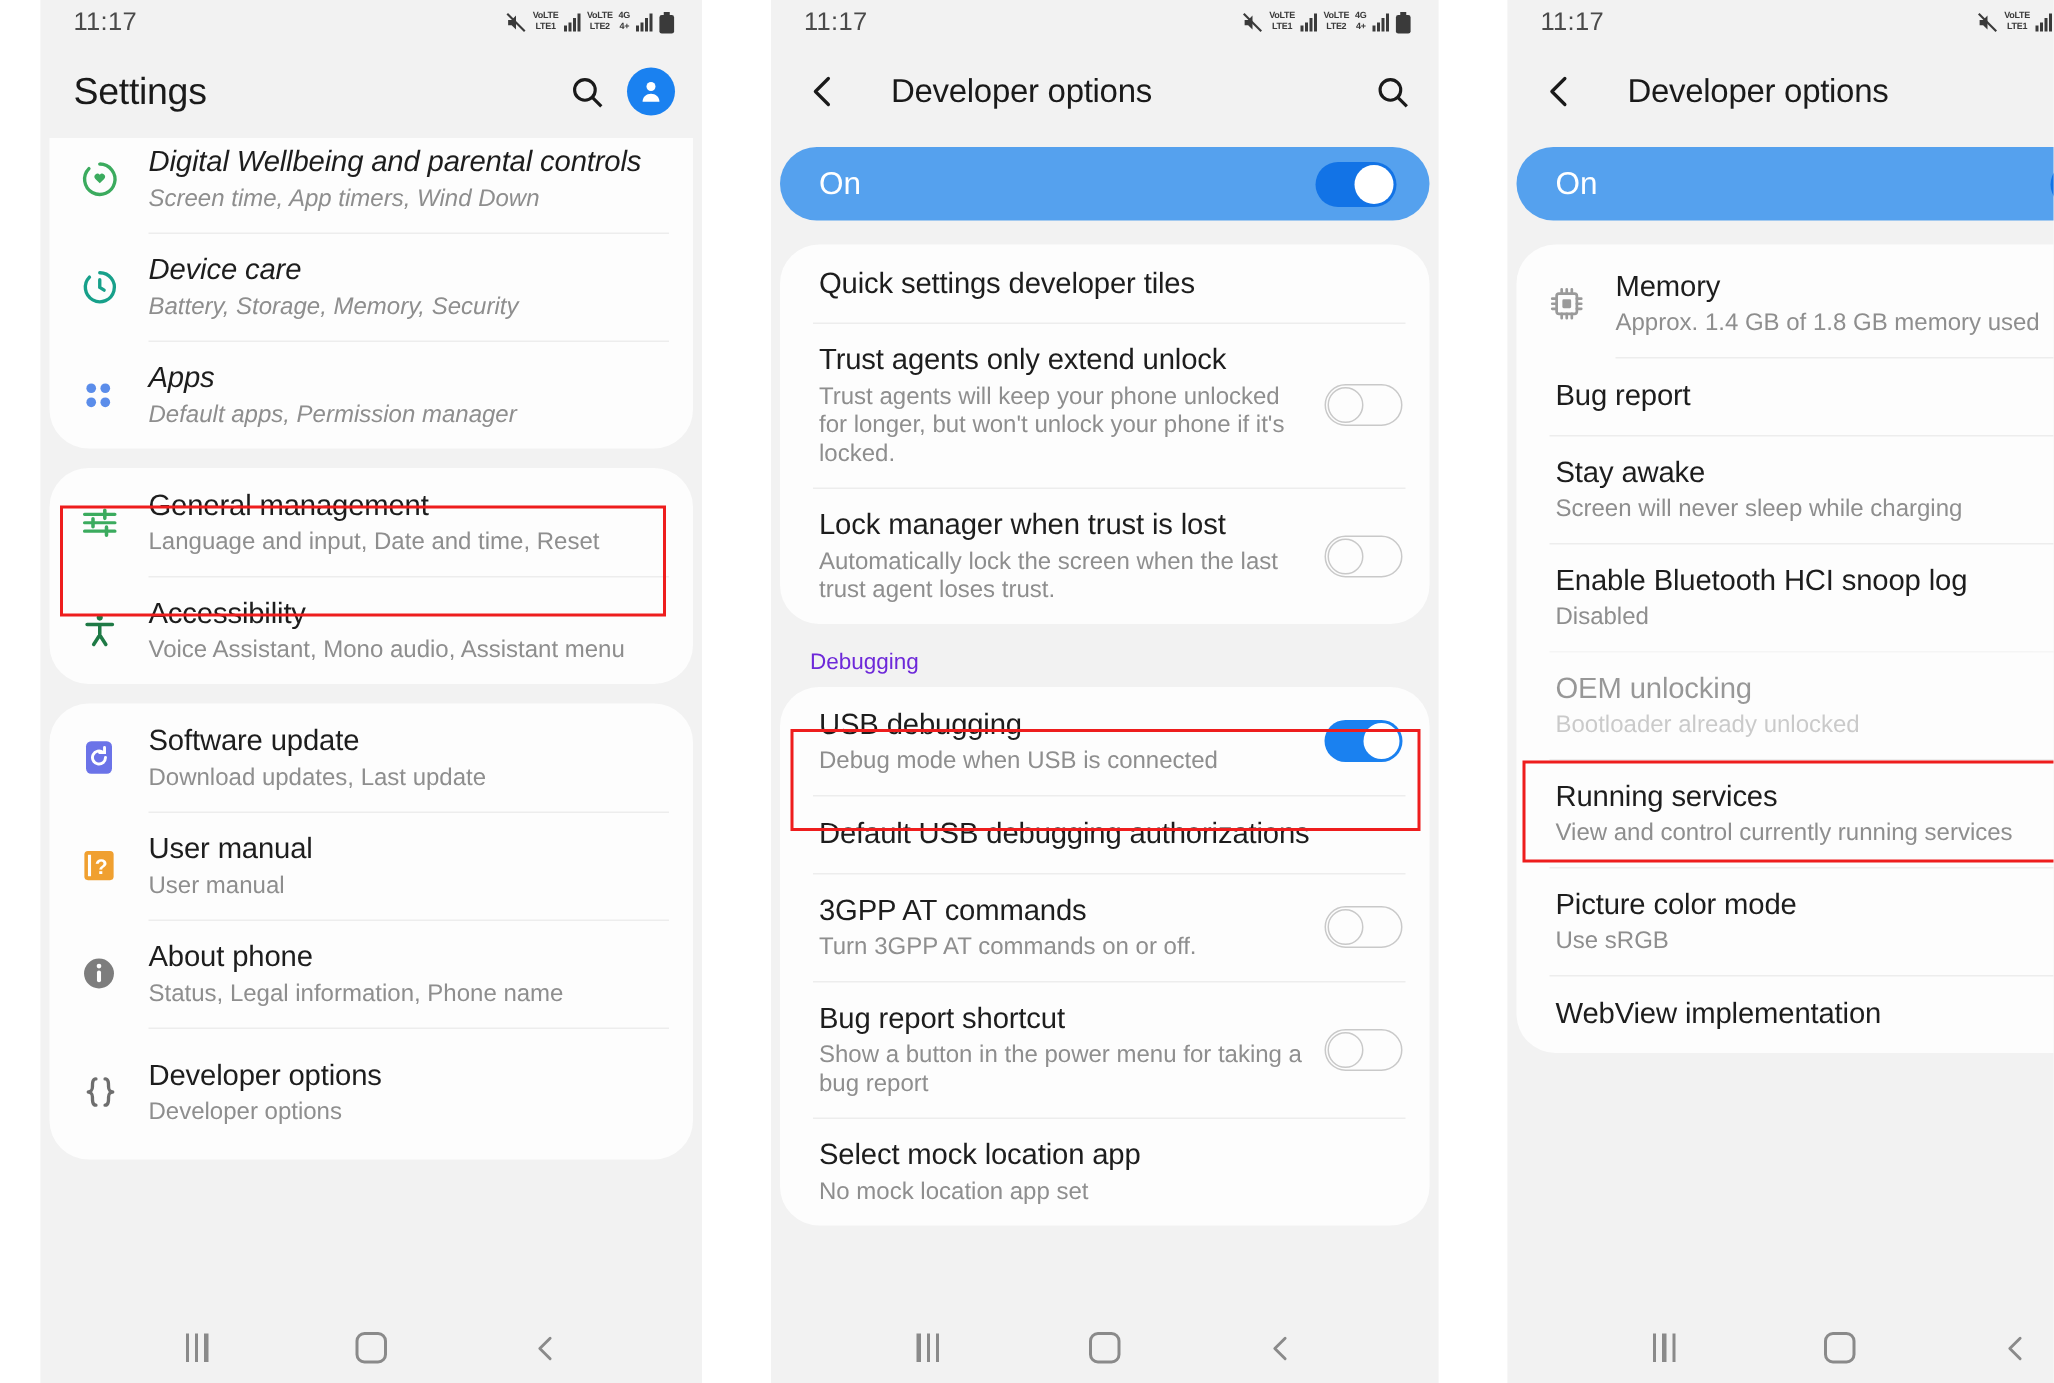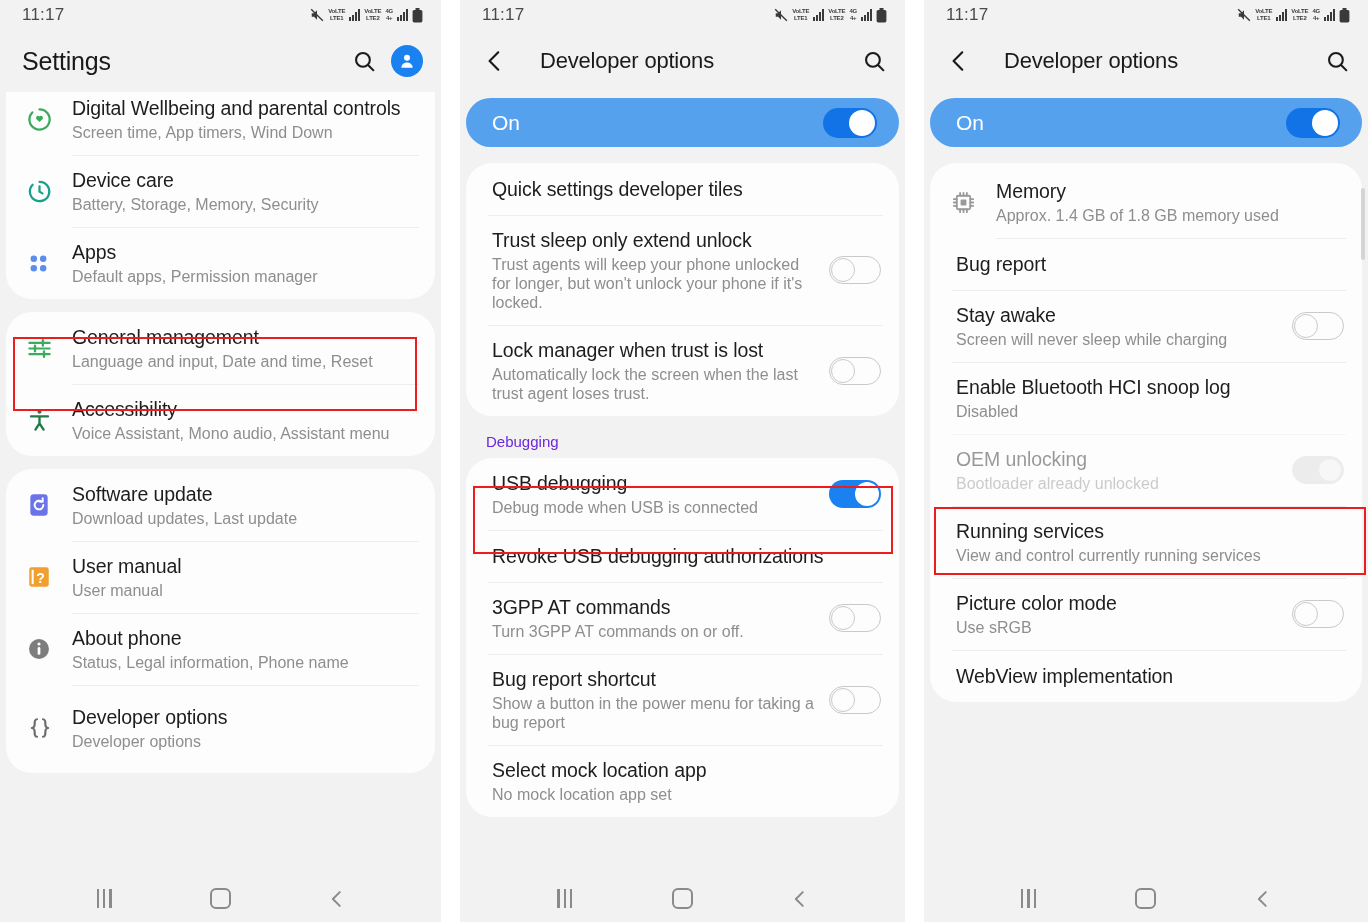--- a/index.html
+++ b/index.html
@@ -13,20 +13,21 @@
     width: 1369px; height: 922px;
     display: flex;
     background: #ffffff;
   }
   .phone {
     position: relative;
     height: 922px;
     background: #f2f2f2;
     overflow: hidden;
     flex: 0 0 auto;
+    margin-left: 27px;
   }
   .p1 { width: 441px; }
   .gap { width: 19px; flex: 0 0 auto; background: #ffffff; }
   .p2 { width: 445px; }
   .p3 { width: 444px; }
 
   
   .statusbar {
     height: 30px;
     display: flex;
@@ -91,21 +92,21 @@
     background: #f2f2f2;
     height: calc(922px - 30px - 62px - 47px);
     overflow: hidden;
   }
   .card {
     background: #fdfdfd;
     border-radius: 26px;
     margin: 0 6px 13px 6px;
     overflow: hidden;
   }
-  .card.flushtop { border-top-left-radius: 0; border-top-right-radius: 0; }
+  .card.flushtop { border-top-left-radius: 0; border-top-right-radius: 0; font-style: italic; }
 
   .row {
     display: flex;
     align-items: center;
     padding: 13px 18px 13px 20px;
     position: relative;
     min-height: 52px;
   }
   .row + .row::before {
     content: "";
@@ -471,21 +472,21 @@
       </div>
 
       <div class="card">
         <div class="row noicon">
           <div class="txt">
             <div class="t1">Quick settings developer tiles</div>
           </div>
         </div>
         <div class="row noicon">
           <div class="txt">
-            <div class="t1">Trust sleep only extend unlock</div>
+            <div class="t1">Trust agents only extend unlock</div>
             <div class="t2">Trust agents will keep your phone unlocked for longer, but won't unlock your phone if it's locked.</div>
           </div>
           <div class="sw off"></div>
         </div>
         <div class="row noicon">
           <div class="txt">
             <div class="t1">Lock manager when trust is lost</div>
             <div class="t2">Automatically lock the screen when the last trust agent loses trust.</div>
           </div>
           <div class="sw off"></div>
@@ -497,21 +498,21 @@
       <div class="card">
         <div class="row noicon">
           <div class="txt">
             <div class="t1">USB debugging</div>
             <div class="t2">Debug mode when USB is connected</div>
           </div>
           <div class="sw on"></div>
         </div>
         <div class="row noicon">
           <div class="txt">
-            <div class="t1">Revoke USB debugging authorizations</div>
+            <div class="t1">Default USB debugging authorizations</div>
           </div>
         </div>
         <div class="row noicon">
           <div class="txt">
             <div class="t1">3GPP AT commands</div>
             <div class="t2">Turn 3GPP AT commands on or off.</div>
           </div>
           <div class="sw off"></div>
         </div>
         <div class="row noicon">

